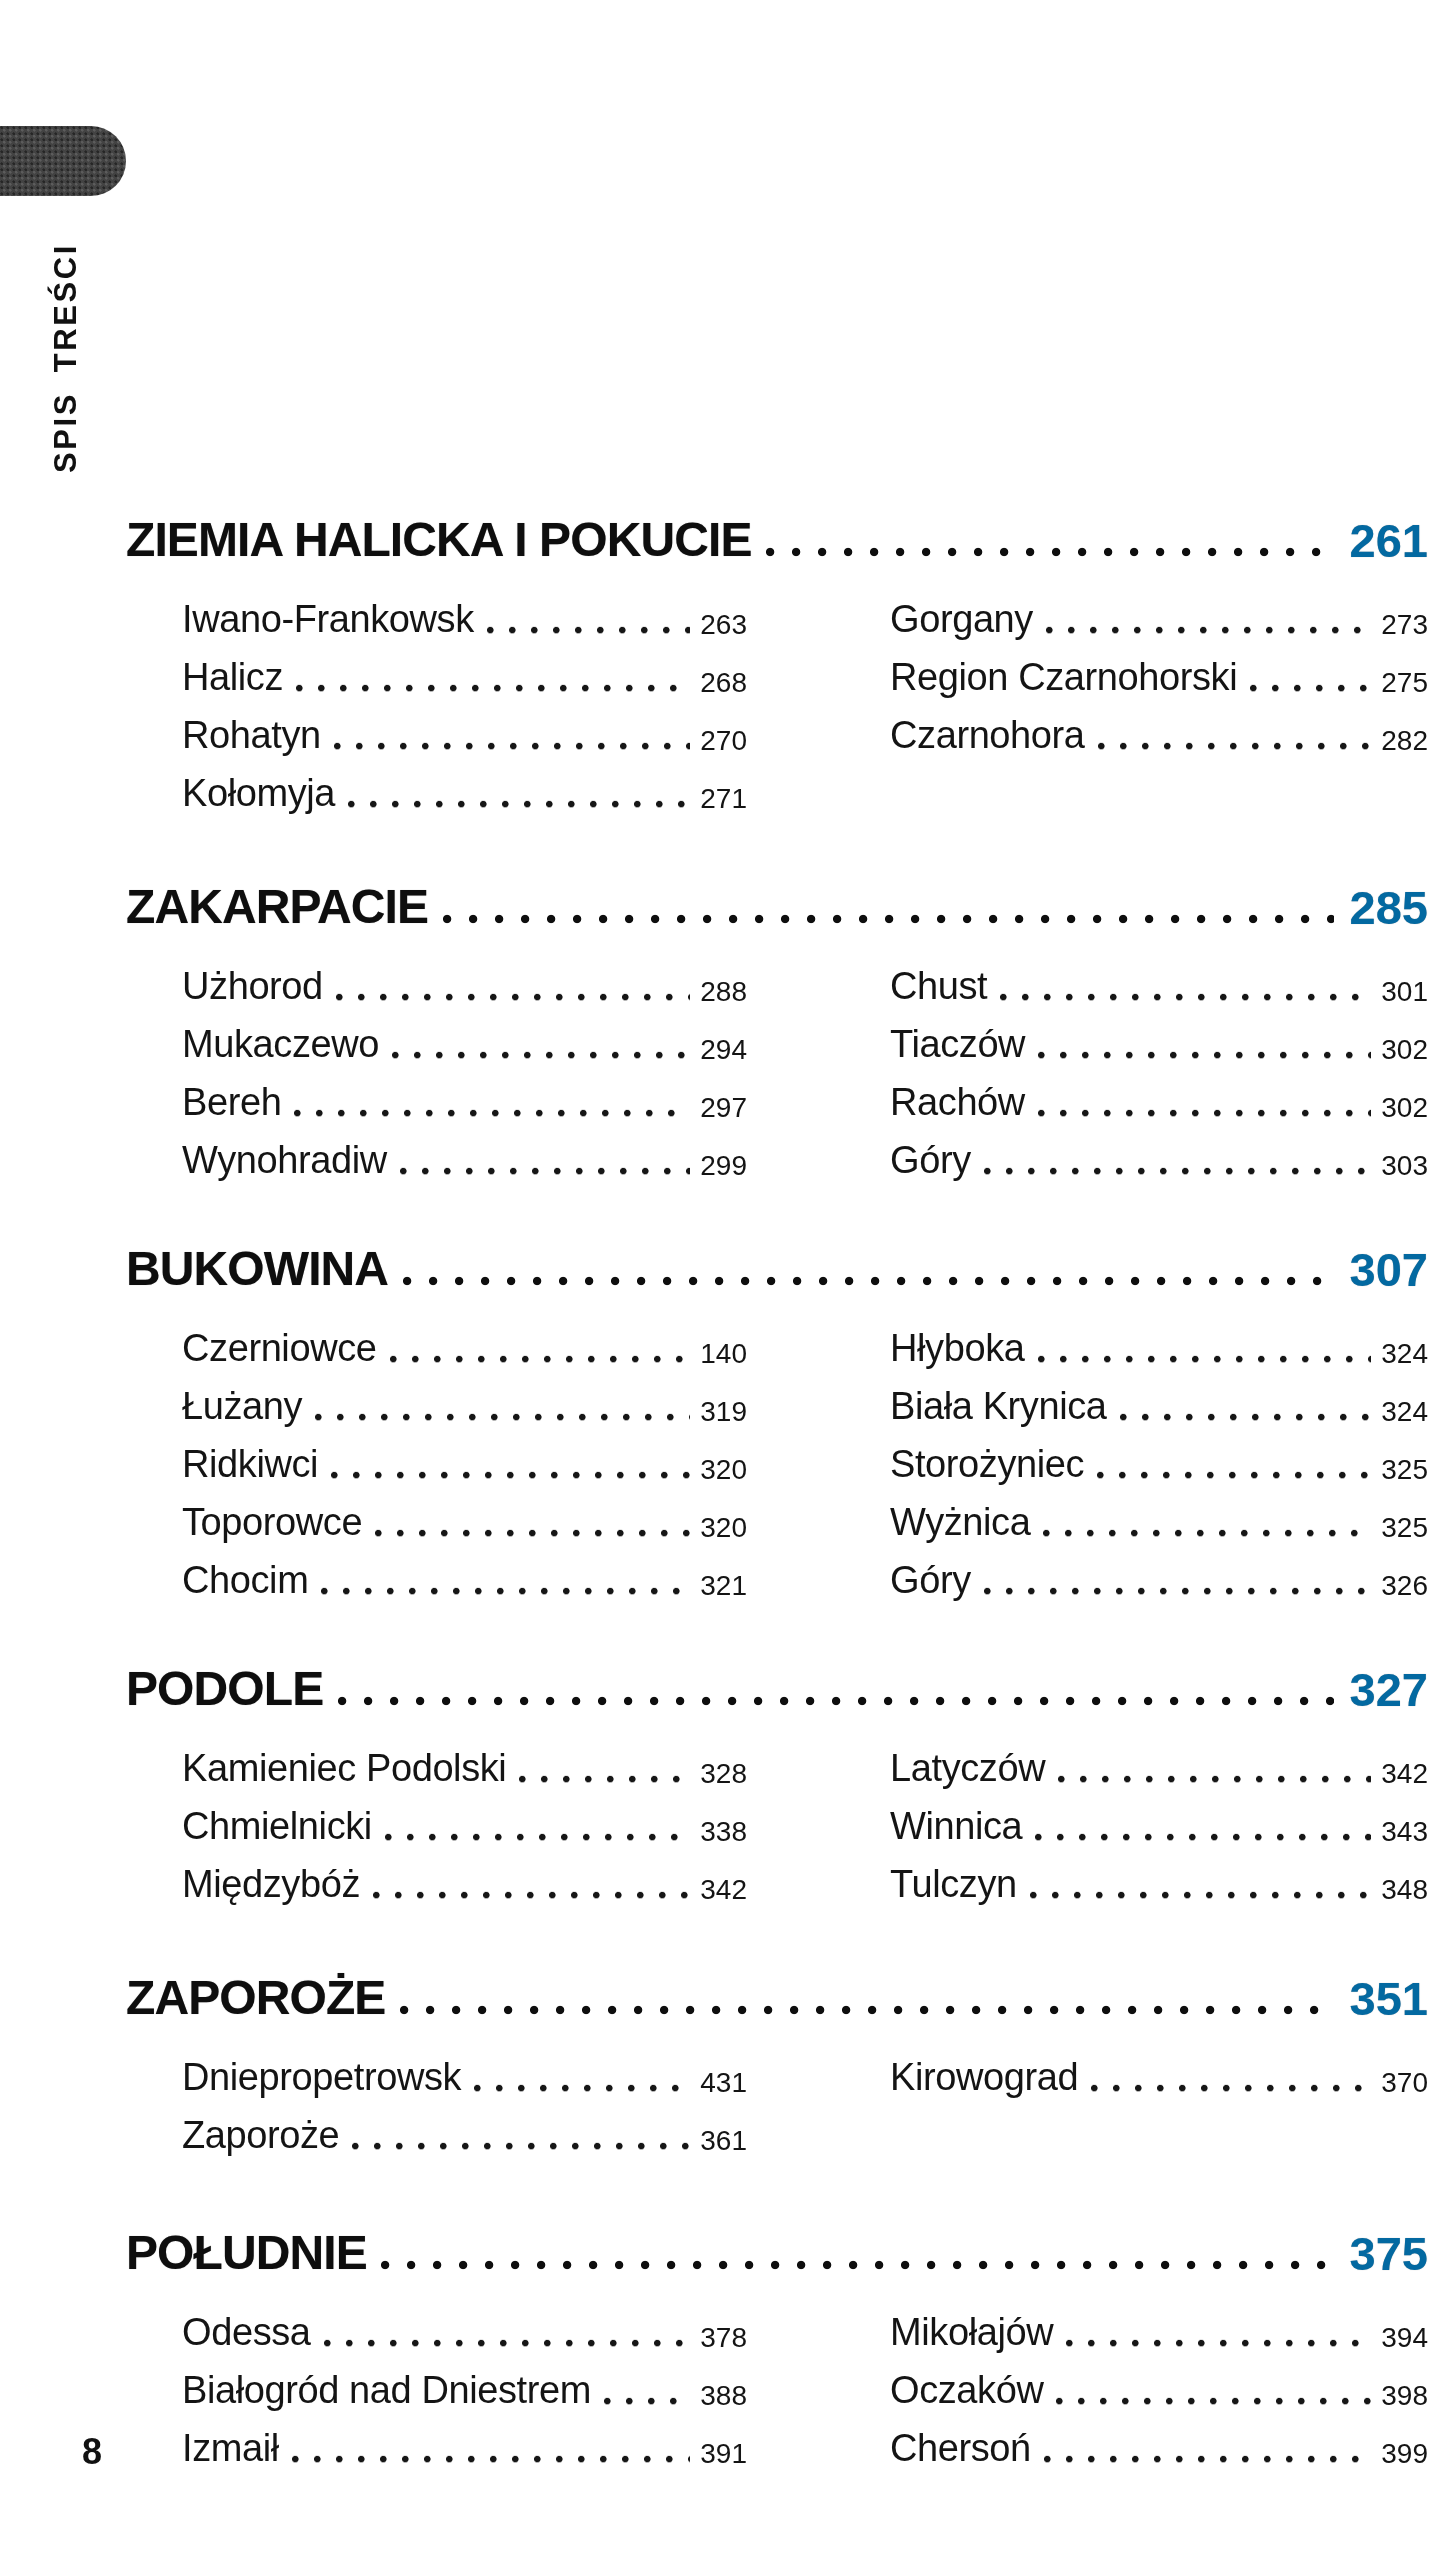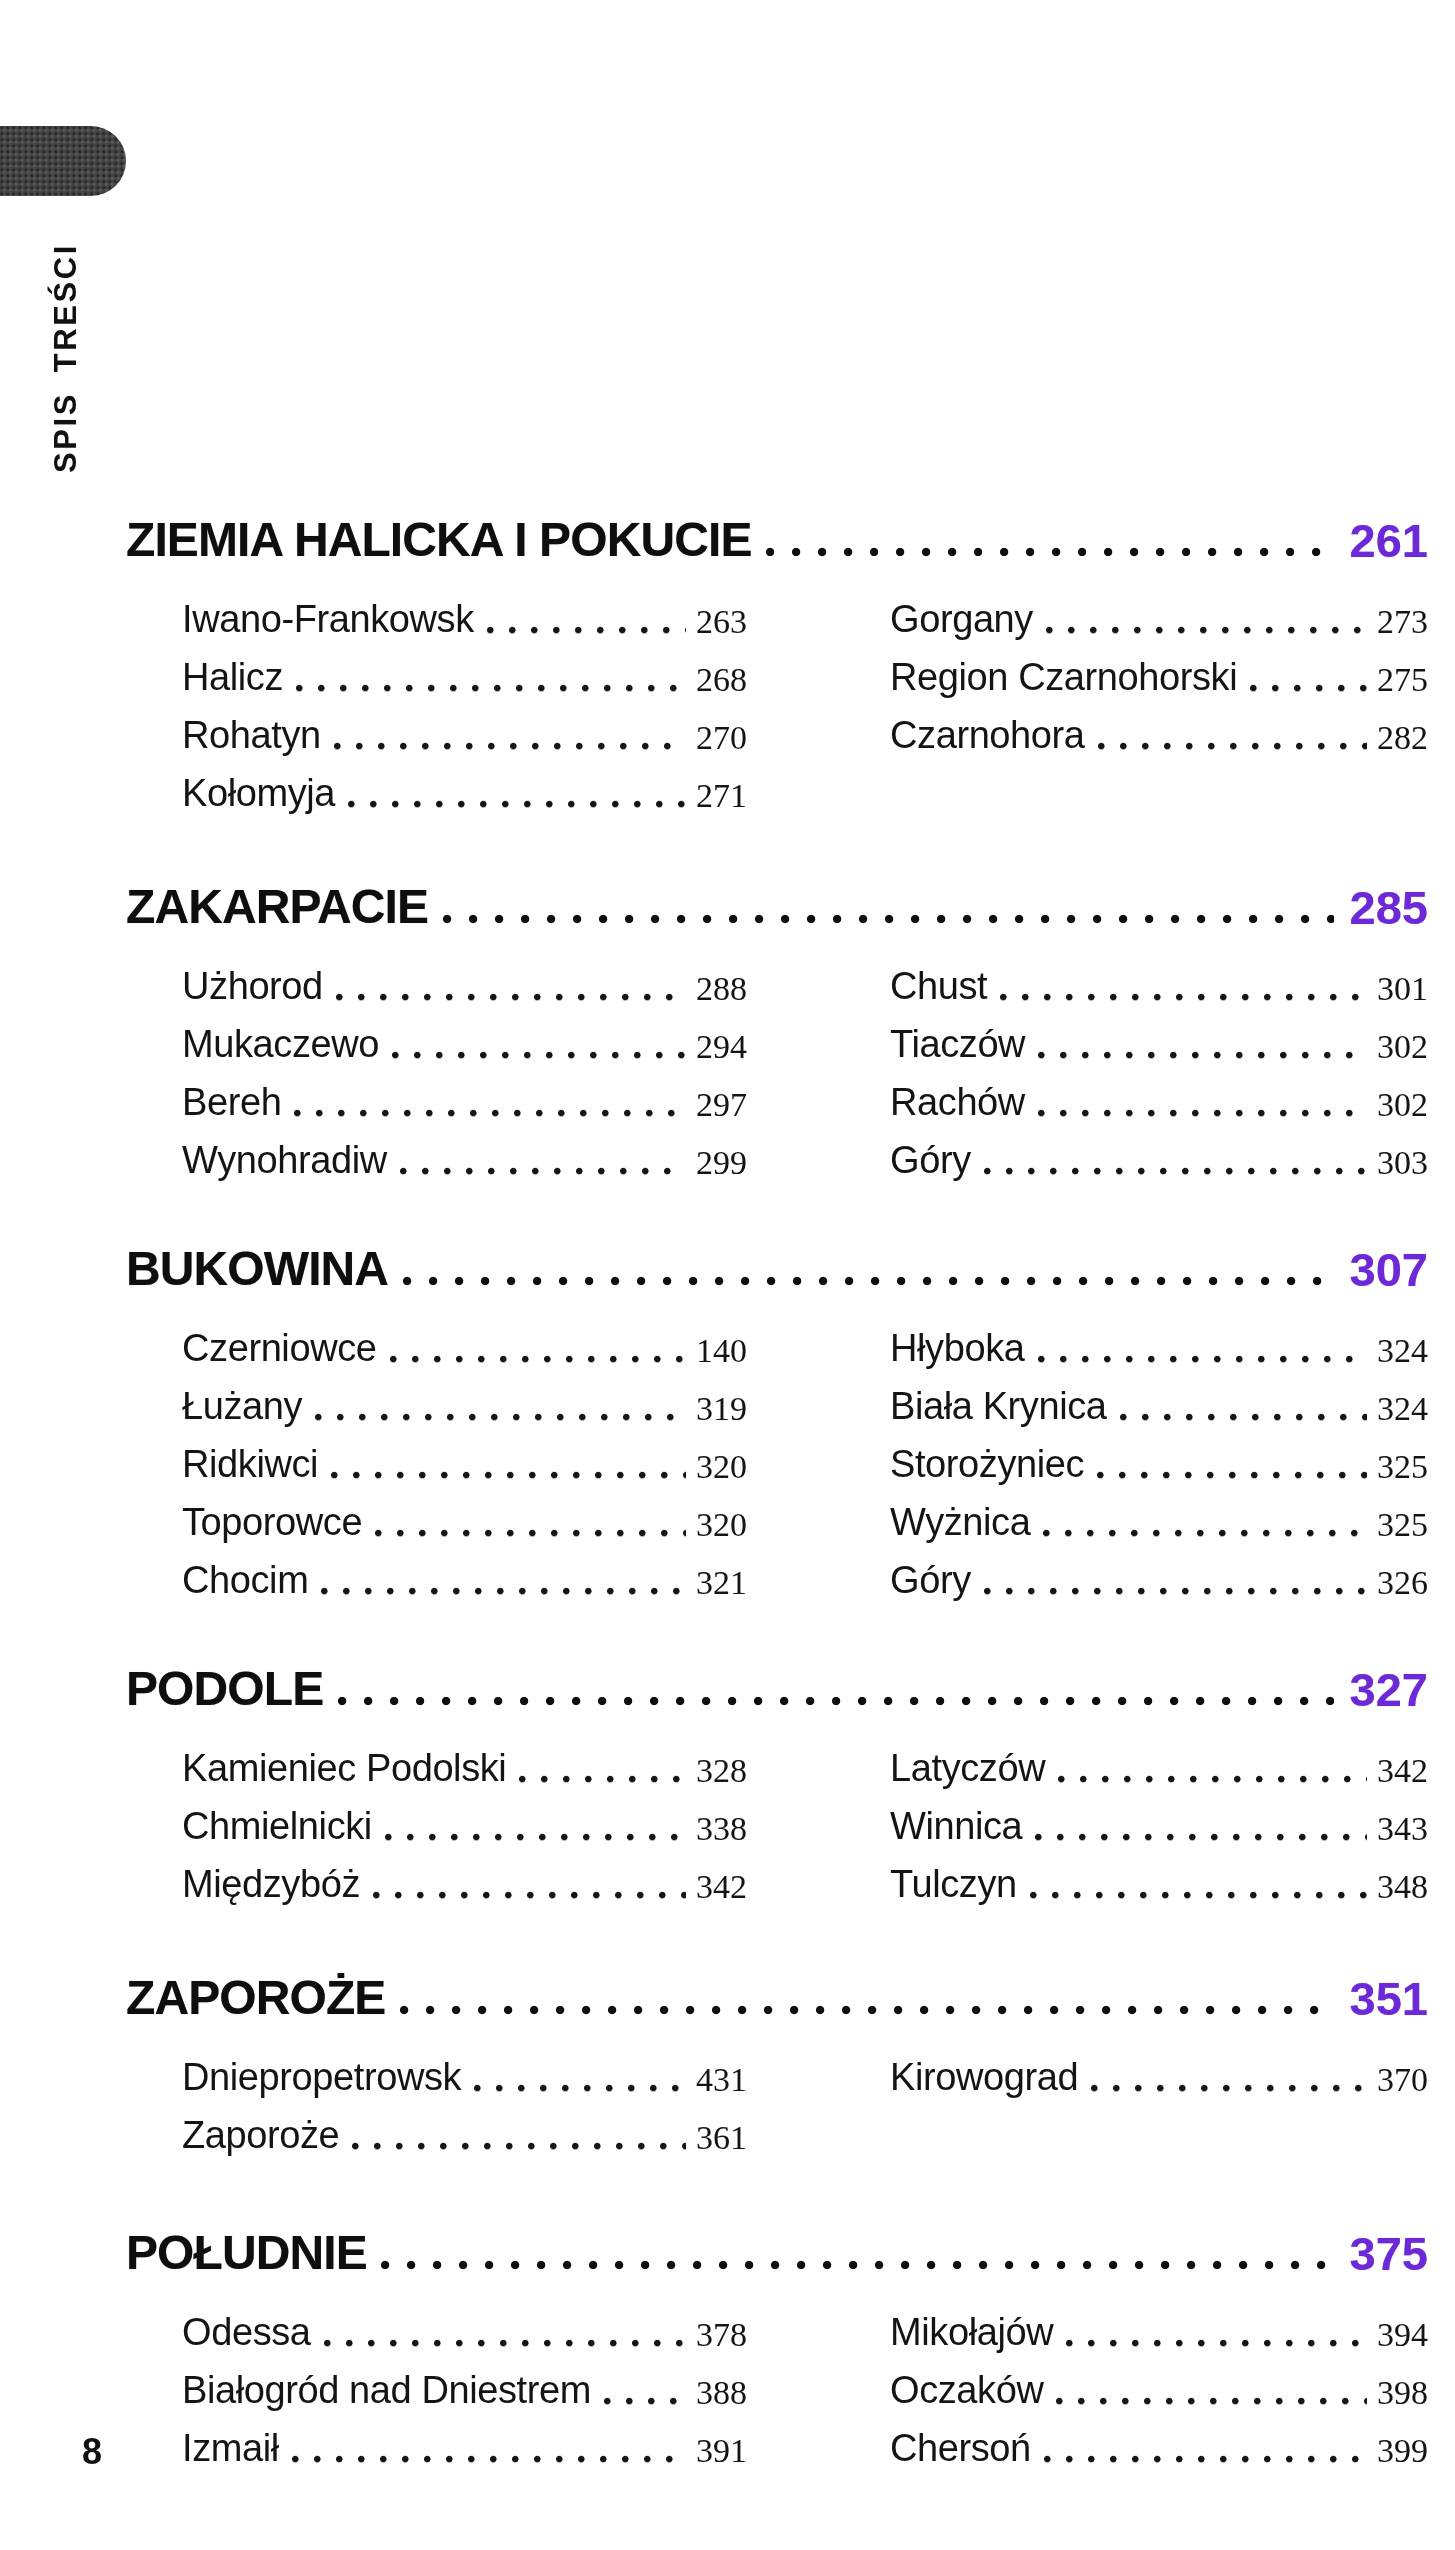--- a/index.html
+++ b/index.html
@@ -67,21 +67,21 @@
     line-height: 1;
     white-space: nowrap;
     color: #0e0e0e;
     text-shadow: 0 0 0.9px rgba(0,0,0,0.35);
   }
   .sec-page {
     font-size: 47px;
     font-weight: bold;
     line-height: 1;
     margin-left: 8.5px;
-    color: #6d28d9;
+    color: #0369a1;
     text-shadow: 0 0 0.9px rgba(0,0,0,0.35);
   }
 
   .leader {
     flex: 1 1 auto;
     min-width: 12px;
     height: 10.2px;
     align-self: flex-end;
     margin: 0 5.1px 5.1px 12px;
     background-image: radial-gradient(circle at 4.3px 5.1px, #161616 2.9px, rgba(0,0,0,0) 3.7px);
@@ -105,24 +105,23 @@
     align-items: flex-end;
     height: 58px;
   }
   .e-name {
     font-size: 38px;
     letter-spacing: -0.4px;
     line-height: 1.1;
     white-space: nowrap;
   }
   .e-page {
-    font-size: 34px;
+    font-size: 28px;
     line-height: 1.1;
     margin-left: 5px;
-    font-family: Liberation Serif, serif;
   }
 
   .folio {
     position: absolute;
     left: 82px; top: 2431px;
     font-size: 36px;
     font-weight: bold;
     color: #111;
   }
 </style>

